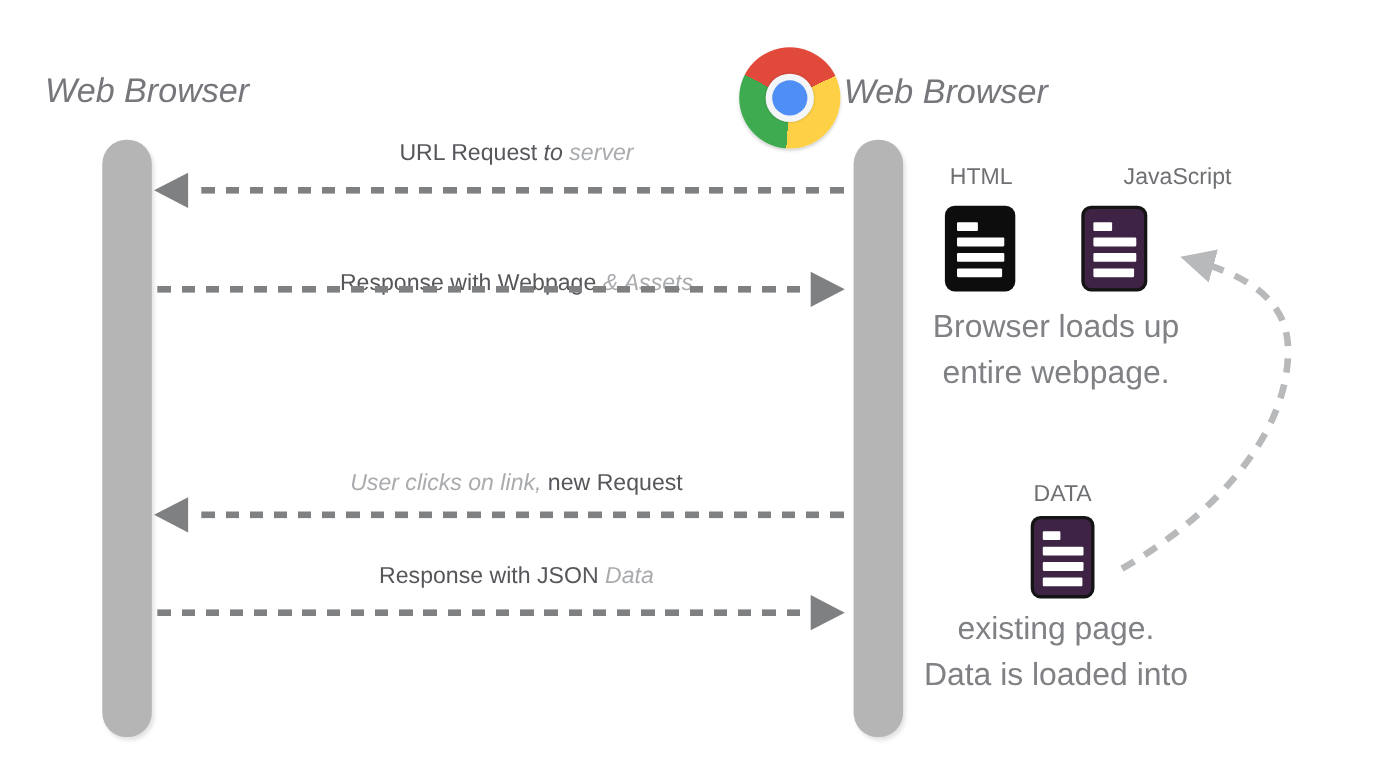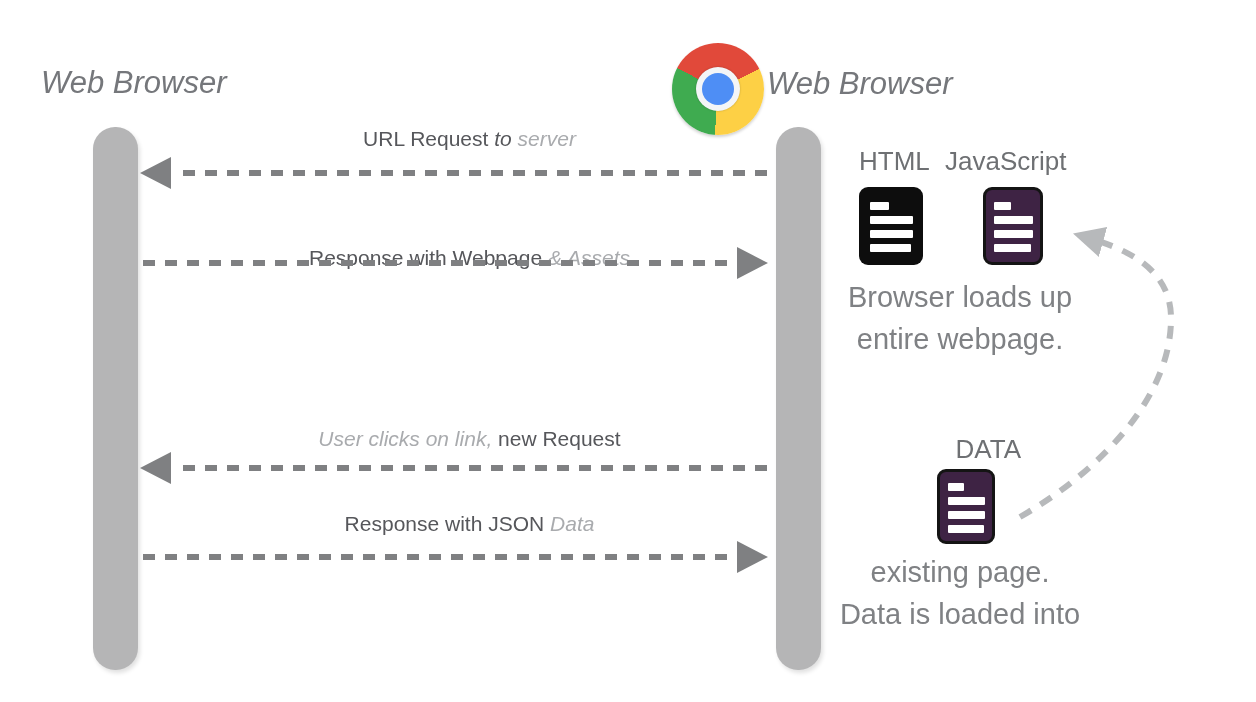--- a/index.html
+++ b/index.html
@@ -64,25 +64,25 @@
 
   .head-left,.head-right{position:absolute;width:0;height:0;
     border-top:16px solid transparent;border-bottom:16px solid transparent;}
   .head-left{border-right:31px solid var(--arrow-gray,#7f8082);}
   .head-right{border-left:31px solid var(--arrow-gray,#7f8082);}
   .h1{left:140px;top:157px;} .h2{left:737px;top:247px;}
   .h3{left:140px;top:452px;} .h4{left:737px;top:541px;}
 
   
   .file-label{
-    position:absolute;font-size:26px;line-height:26px;text-align:right;
+    position:absolute;font-size:21px;line-height:26px;text-align:center;
     color:var(--small-label-gray,#6e7073);white-space:nowrap;
   }
   .html-label{left:859px;top:148px;width:66px;}
-  .js-label{left:945px;top:148px;width:121px;}
+  .js-label{left:1010px;top:148px;width:121px;}
   .data-label{left:911px;top:436px;width:110px;}
 
   .doc-icon{
     position:absolute;border-radius:9px;box-sizing:border-box;
     display:flex;flex-direction:column;align-items:flex-start;
     padding:15px 10px 0 11px;
   }
   .html-doc{left:859px;top:187px;width:64px;height:78px;background:var(--doc-black,#0d0d0d);}
   .js-doc{left:983px;top:187px;width:60px;height:78px;background:var(--doc-purple,#3e2344);
           border:3px solid #141414;padding:12px 7px 0 8px;}

